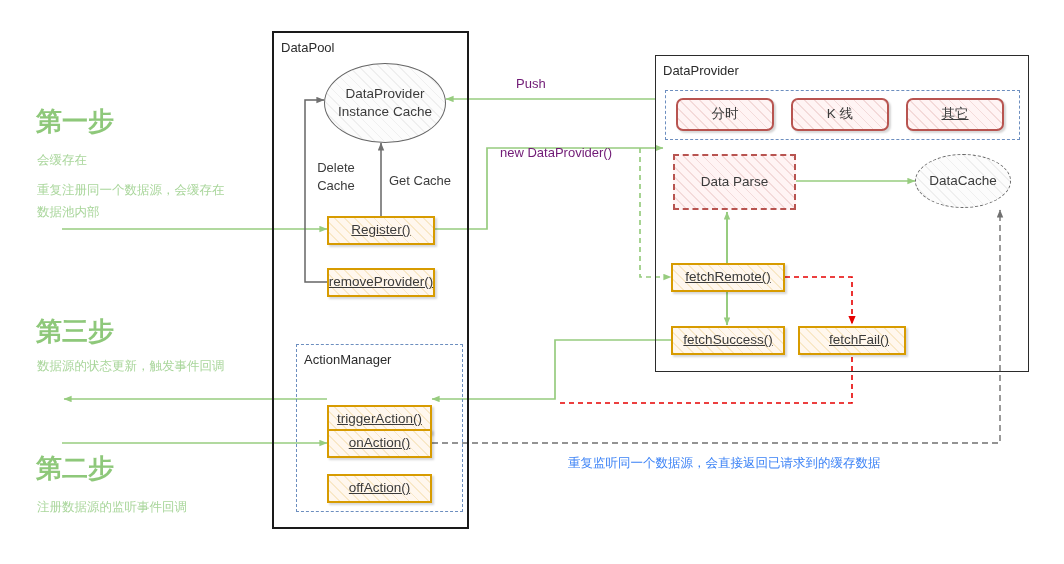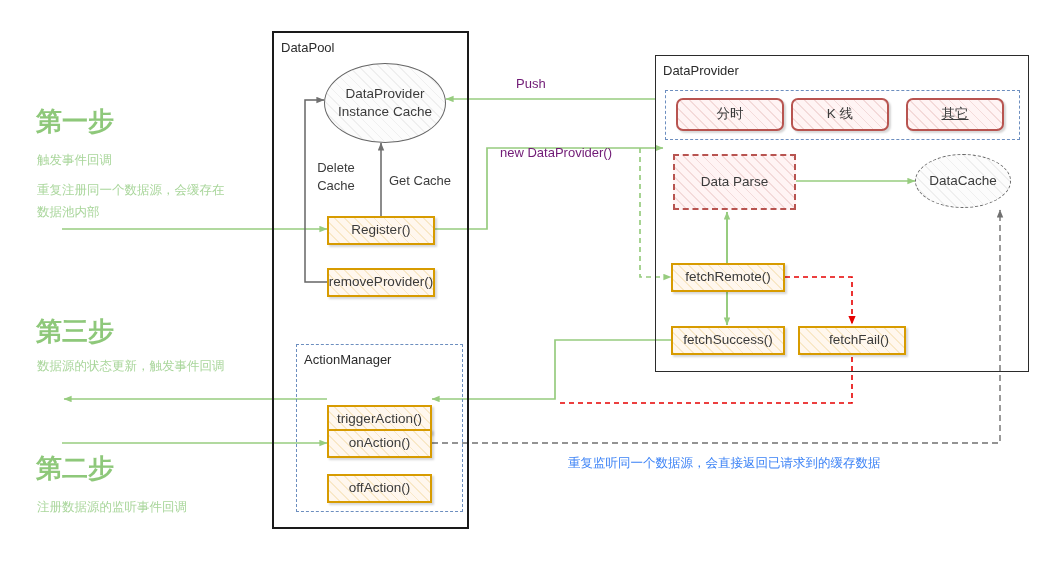--- a/index.html
+++ b/index.html
@@ -10,21 +10,21 @@
 
   .node{position:absolute;box-sizing:border-box;display:flex;align-items:center;
         justify-content:center;text-align:center;line-height:1.25;}
 
   
   .fn{border:2px solid #d79b00;color:#3b3b3b;font-size:13.5px;
       background-color:#fff7ee;
       background-image:repeating-linear-gradient(45deg,
         rgba(215,155,0,.16) 0px, rgba(215,155,0,.16) 1.2px,
         rgba(255,255,255,0) 1.2px, rgba(255,255,255,0) 7px);
-      box-shadow:2px 2px 2px rgba(0,0,0,.16);}
+      box-shadow:2px 2px 2px rgba(0,0,0,.16);text-decoration:underline;}
 
   
   .chip{border:2px solid #b85450;border-radius:7px;color:#3b3b3b;font-size:13.5px;
       background-color:#fff4f4;
       background-image:repeating-linear-gradient(45deg,
         rgba(184,84,80,.16) 0px, rgba(184,84,80,.16) 1.2px,
         rgba(255,255,255,0) 1.2px, rgba(255,255,255,0) 7px);
       box-shadow:2px 2px 2px rgba(0,0,0,.16);}
 
   
@@ -110,21 +110,21 @@
       <path d="M327,399 L64,399" stroke="#97cc7f" stroke-width="1.7" marker-end="url(#ahGreen)"></path>
 
       <path d="M62,443 L327,443" stroke="#97cc7f" stroke-width="1.7" marker-end="url(#ahGreen)"></path>
 
       <path d="M432,443 L1000,443 L1000,210" stroke="#707070" stroke-width="1.4" stroke-dasharray="6,4" marker-end="url(#ahGray)"></path>
     </g>
   </svg>
 
   <div class="stepTitle" style="left:36px;top:104px;">第一步</div>
   <div class="stepDesc" style="left:37px;top:150px;width:215px;">
-    <div>触发事件回调</div>
+    <div>会缓存在</div>
     <div style="margin-top:8px;">重复注册同一个数据源，会缓存在</div>
     <div>数据池内部</div>
   </div>
 
   <div class="stepTitle" style="left:36px;top:314px;">第三步</div>
   <div class="stepDesc" style="left:37px;top:356px;width:230px;">数据源的状态更新，触发事件回调</div>
 
   <div class="stepTitle" style="left:36px;top:451px;">第二步</div>
   <div class="stepDesc" style="left:37px;top:497px;width:230px;">注册数据源的监听事件回调</div>
 
@@ -152,21 +152,21 @@
 
   <div class="node fn" style="left:327px;top:385px;width:105px;height:29px;margin-top:20px;">triggerAction()</div>
   <div class="node fn" style="left:327px;top:429px;width:105px;height:29px;">onAction()</div>
   <div class="node fn" style="left:327px;top:474px;width:105px;height:29px;">offAction()</div>
 
   <div class="boxSolidThin" style="left:655px;top:55px;width:374px;height:317px;"></div>
   <div class="ctitle" style="left:663px;top:63px;">DataProvider</div>
 
   <div class="boxBlueDash" style="left:665px;top:90px;width:355px;height:50px;"></div>
 
-  <div class="node chip" style="left:676px;top:98px;width:108px;height:33px;">分时</div>
+  <div class="node chip" style="left:676px;top:98px;width:98px;height:33px;">分时</div>
   <div class="node chip" style="left:791px;top:98px;width:98px;height:33px;">K 线</div>
   <div class="node chip" style="left:906px;top:98px;width:98px;height:33px;text-decoration:underline;">其它</div>
 
   <div class="node redDash" style="left:673px;top:154px;width:123px;height:56px;">Data Parse</div>
 
   <div class="ell ellDash" style="left:915px;top:154px;width:96px;height:54px;">DataCache</div>
 
   <div class="node fn" style="left:671px;top:263px;width:114px;height:29px;">fetchRemote()</div>
   <div class="node fn" style="left:671px;top:326px;width:114px;height:29px;">fetchSuccess()</div>
   <div class="node fn" style="left:798px;top:326px;width:108px;height:29px;padding-left:14px;">fetchFail()</div>

